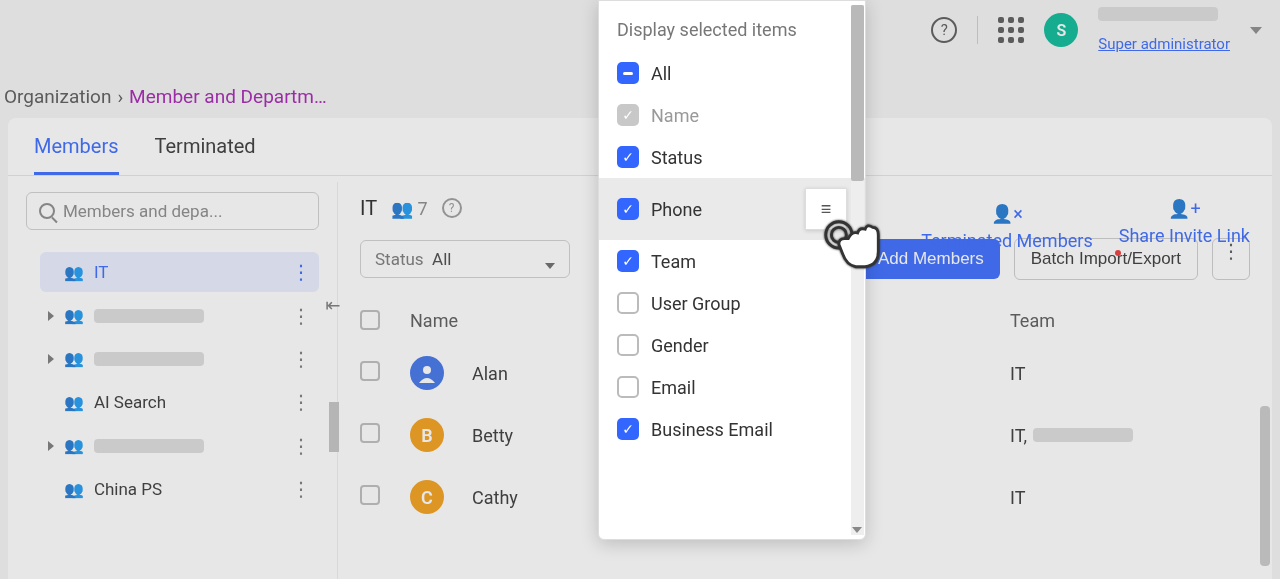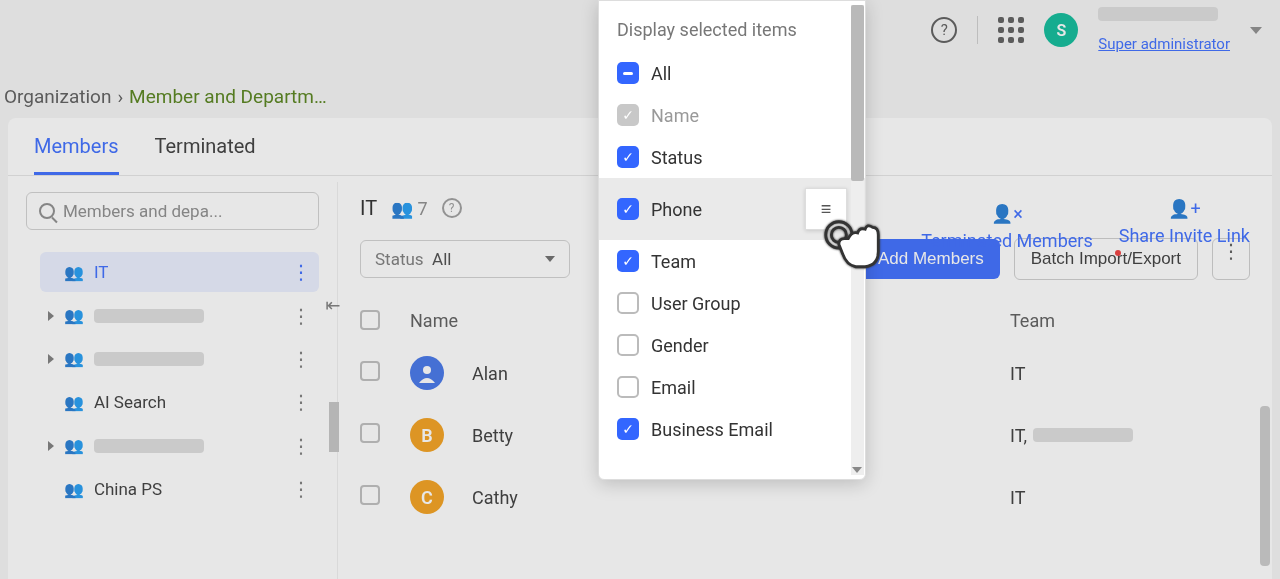--- a/index.html
+++ b/index.html
@@ -75,21 +75,21 @@
     position:absolute;
     top:85px;
     left:0;
     font-size:19px;
     color:#555;
     padding-left:4px;
     display:flex;
     align-items:center;
     gap:6px;
   }
-  .breadcrumbs .crumb-current { color:#4d7c0f; }
+  .breadcrumbs .crumb-current { color:#a21caf; }
 
   
   .card {
     position:absolute;
     top:118px;
     left:8px;
     right:8px;
     bottom:-20px;
     background:#fff;
     border-radius:8px 8px 0 0;
@@ -202,21 +202,21 @@
     position:absolute; top:16px; right:22px; display:flex; align-items:center; gap:26px; font-size:18px;
     color:#3366ff;
   }
   .topright-links .lk{display:flex;align-items:center;gap:6px;cursor:pointer;flex-direction:column;}
   .reddot{ width:6px;height:6px;background:#e33;border-radius:50%; align-self:flex-start; margin-left:-4px; margin-top:-2px;}
 
   .row-actions{
     display:flex; align-items:center; gap:14px; margin-bottom:22px;
   }
   .select-status{
-    border:1px solid #d0d0d0;border-radius:6px;padding:8px 14px;display:flex;align-items:center;gap:12px;font-size:17px;color:#444;width:210px;justify-content:space-between;
+    border:1px solid #d0d0d0;border-radius:6px;padding:8px 14px;display:flex;align-items:flex-end;gap:12px;font-size:17px;color:#444;width:210px;justify-content:space-between;
     background:#fff;
   }
   .select-status .lbl{color:#777;}
   .chev{
     width:0;height:0;border-left:5px solid transparent;border-right:5px solid transparent;border-top:6px solid #666;
   }
   .spacer{flex:1;}
   .btn-primary{
     background:#3366ff;color:#fff;border:none;border-radius:6px;padding:10px 16px;font-size:17px;display:inline-flex;align-items:center;gap:6px;cursor:pointer;
   }
@@ -244,21 +244,21 @@
     position:absolute; right:2px; top:224px; width:10px; height:160px; background:#c9c9c9; border-radius:4px;
   }
 
   
   .popover{
     position:absolute;
     z-index:100;
     top:0;
     left:598px;
     width:268px;
-    height:480px;
+    height:540px;
     background:#fff;
     border:1px solid #ddd;
     border-radius:0 0 6px 6px;
     box-shadow:0 4px 18px rgba(0,0,0,0.18);
     padding: 12px 0 8px 0;
     color:#333;
   }
   .popover-title{
     font-size:18px;color:#777;padding:6px 18px 12px 18px;
   }

